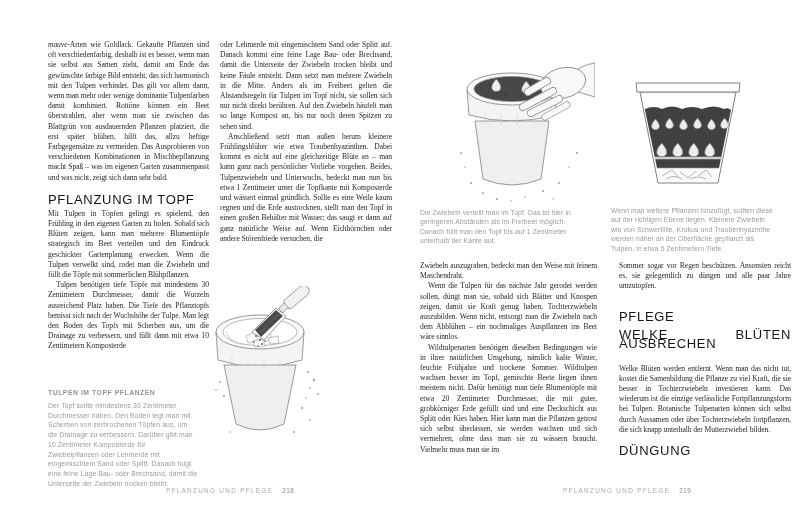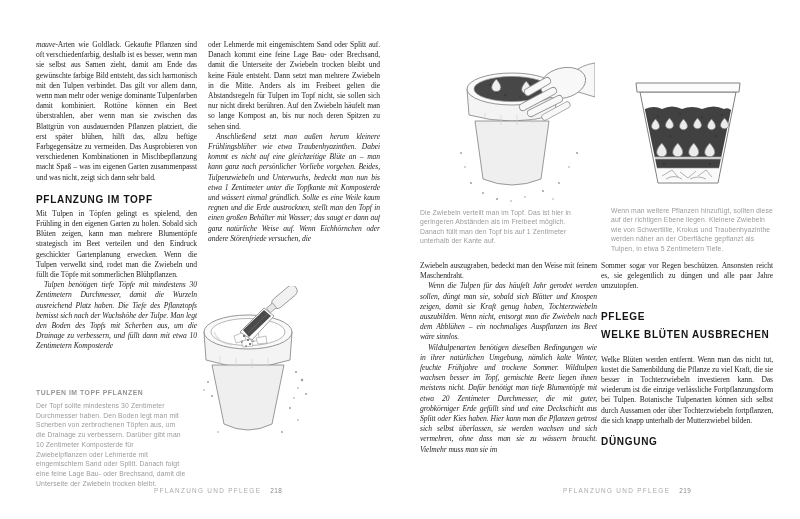--- a/index.html
+++ b/index.html
@@ -2,34 +2,34 @@
 <html lang="de"><head>
 <meta charset="utf-8">
 <style>
   html,body { margin:0; padding:0; }
   body {
     width:800px; height:519px; position:relative;
     background:#ffffff; overflow:hidden;
     font-family:"Liberation Serif", serif;
   }
   .page { position:absolute; top:0; width:400px; height:519px; background:#fff; }
-  #left-page  { left:0; }
+  #left-page  { left:12px; }
   #right-page { left:400px; }
 
   .body-text {
     font-family:"Liberation Serif", serif;
     font-size:7.6px; line-height:10.2px; letter-spacing:-0.08px;
     color:#282828; text-align:justify; hyphens:auto; -webkit-hyphens:auto;
   }
   .body-text p { margin:0; }
-  .body-text p.indent { text-indent:8px;font-style:italic; }
+  .body-text p.indent { text-indent:8px; }
 
   .sec-heading {
     font-family:"Liberation Sans", sans-serif;
-    font-weight:bold; font-size:10px; line-height:9px;
+    font-weight:normal; font-size:13px; line-height:9px;
     letter-spacing:.7px; color:#151515; margin:11px 0 5px 0;
   }
   .sec-heading.first { margin-top:12px; }
   .sec-heading.tight { margin:20px 0 9px 0; }
   .sec-heading.sub   { margin:0 0 16px 0; }
 
   .caption {
     font-family:"Liberation Sans", sans-serif;
     font-size:6.8px; line-height:9.4px; color:#9b9b9b; letter-spacing:.12px;
   }
@@ -190,21 +190,21 @@
           <circle cx="76" cy="146" r="0.8"></circle>
           <circle cx="118" cy="144" r="0.7"></circle>
       </g>
     </svg>
   </div>
 
   <div class="abs caption" style="left:20px; top:208px; width:162px;">Die Zwiebeln verteilt man im Topf. Das ist hier in geringeren Abständen als im Freibeet möglich. Danach füllt man den Topf bis auf 1 Zentimeter unterhalb der Kante auf.</div>
 
   <div class="abs clip body-text" style="left:20px; top:261px; width:177px; height:212px;">
     <p>Zwiebeln auszugraben, bedeckt man den Weise mit feinem Maschendraht.</p>
-    <p class="indent">Wenn die Tulpen für das häufelt Jahr gerodet werden sollen, düngt man sie, sobald sich Blätter und Knospen zeigen, damit sie Kraft genug haben, Tochterzwiebeln auszubilden. Wenn nicht, entsorgt man die Zwiebeln nach dem Abblühen – ein nochmaliges Auspflanzen ins Beet wäre sinnlos.</p>
+    <p class="indent">Wenn die Tulpen für das nächste Jahr gerodet werden sollen, düngt man sie, sobald sich Blätter und Knospen zeigen, damit sie Kraft genug haben, Tochterzwiebeln auszubilden. Wenn nicht, entsorgt man die Zwiebeln nach dem Abblühen – ein nochmaliges Auspflanzen ins Beet wäre sinnlos.</p>
     <p class="indent">Wildtulpenarten benötigen dieselben Bedingungen wie in ihrer natürlichen Umgebung, nämlich kalte Winter, feuchte Frühjahre und trockene Sommer. Wildtulpen wachsen besser im Topf, gemischte Beete liegen ihnen meistens nicht. Dafür benötigt man tiefe Blumentöpfe mit etwa 20 Zentimeter Durchmesser, die mit guter, grobkörniger Erde gefüllt sind und eine Deckschicht aus Splitt oder Kies haben. Hier kann man die Pflanzen getrost sich selbst überlassen, sie werden wachsen und sich vermehren, ohne dass man sie zu wässern braucht. Vielmehr muss man sie im</p>
   </div>
 
   <div class="abs" style="left:228px; top:80px; width:120px; height:112px;">
     <svg width="120" height="112" viewBox="0 0 120 112">
       <defs>
         <path id="bulb-c" d="M5,0 C7.6,3 9.4,5.6 9.4,8 C9.4,10.4 7.4,12 5,12 C2.6,12 0.6,10.4 0.6,8 C0.6,5.6 2.4,3 5,0 Z"></path>
       </defs>
       <g>
         <path d="M12,12 L30,103 L90,103 L108,12 Z" fill="#ffffff" stroke="#808080" stroke-width="1"></path>
@@ -248,21 +248,21 @@
           <path d="M70,96 L78,90 L84,97"></path>
             <path d="M38,99 Q46,94 54,99"></path>
             <path d="M62,99 Q70,95 78,99"></path>
         </g>
       </g>
     </svg>
   </div>
 
   <div class="abs caption" style="left:211px; top:206px; width:165px;">Wenn man weitere Pflanzen hinzufügt, sollten diese auf der richtigen Ebene liegen. Kleinere Zwiebeln wie von Schwertlilie, Krokus und Traubenhyazinthe werden näher an der Oberfläche gepflanzt als Tulpen, in etwa 5 Zentimetern Tiefe.</div>
 
-  <div class="abs clip body-text" style="left:201px; top:261px; width:172px; height:212px;">
+  <div class="abs clip body-text" style="left:219px; top:261px; width:172px; height:212px;">
     <p>Sommer sogar vor Regen beschützen. Ansonsten reicht es, sie gelegentlich zu düngen und alle paar Jahre umzutopfen.</p>
     <div class="sec-heading tight">PFLEGE</div>
     <div class="sec-heading sub">WELKE BLÜTEN AUSBRECHEN</div>
     <p>Welke Blüten werden entfernt. Wenn man das nicht tut, kostet die Samenbildung die Pflanze zu viel Kraft, die sie besser in Tochterzwiebeln investieren kann. Das wiederum ist die einzige verlässliche Fortpflanzungsform bei Tulpen. Botanische Tulpenarten können sich selbst durch Aussamen oder über Tochterzwiebeln fortpflanzen, die sich knapp unterhalb der Mutterzwiebel bilden.</p>
     <div class="sec-heading">DÜNGUNG</div>
   </div>
 
   <div class="footer">
     <span>PFLANZUNG UND PFLEGE</span>
     <span class="page-num">219</span>

